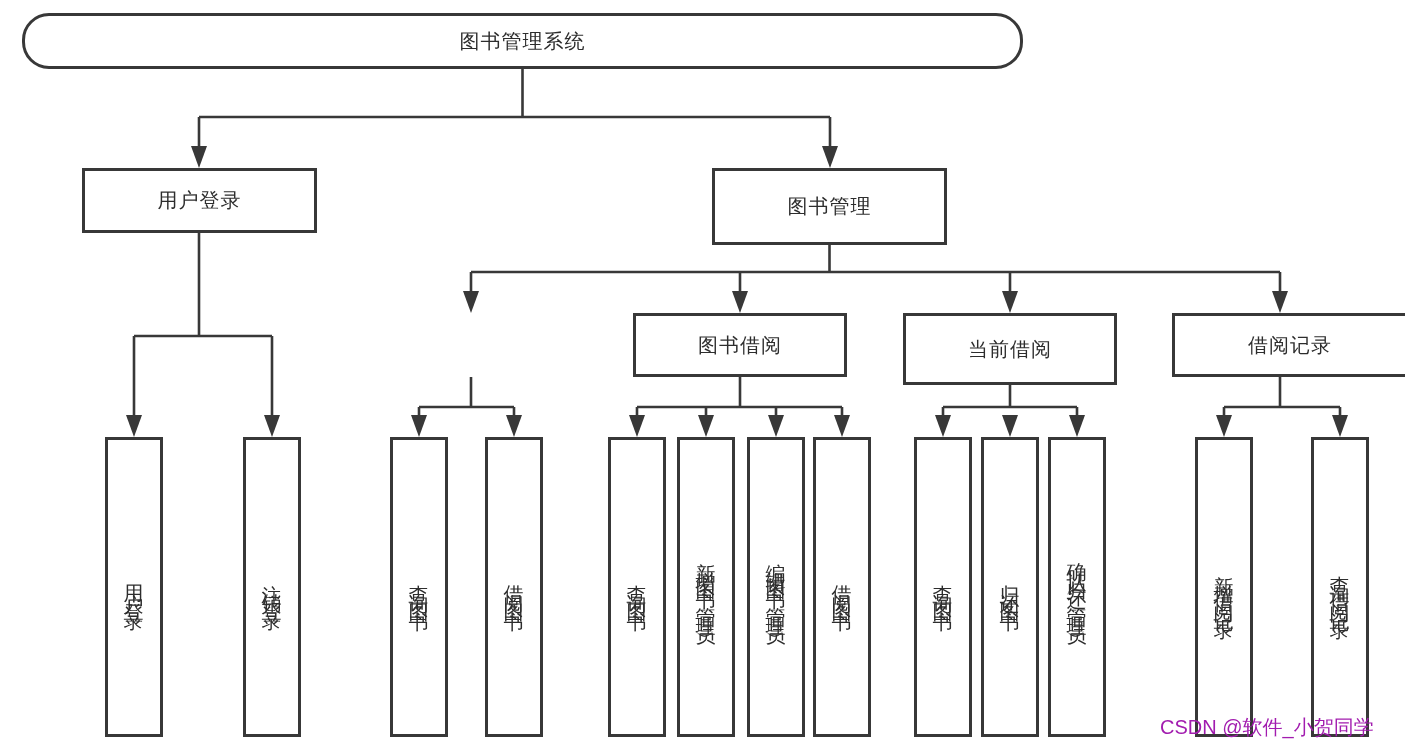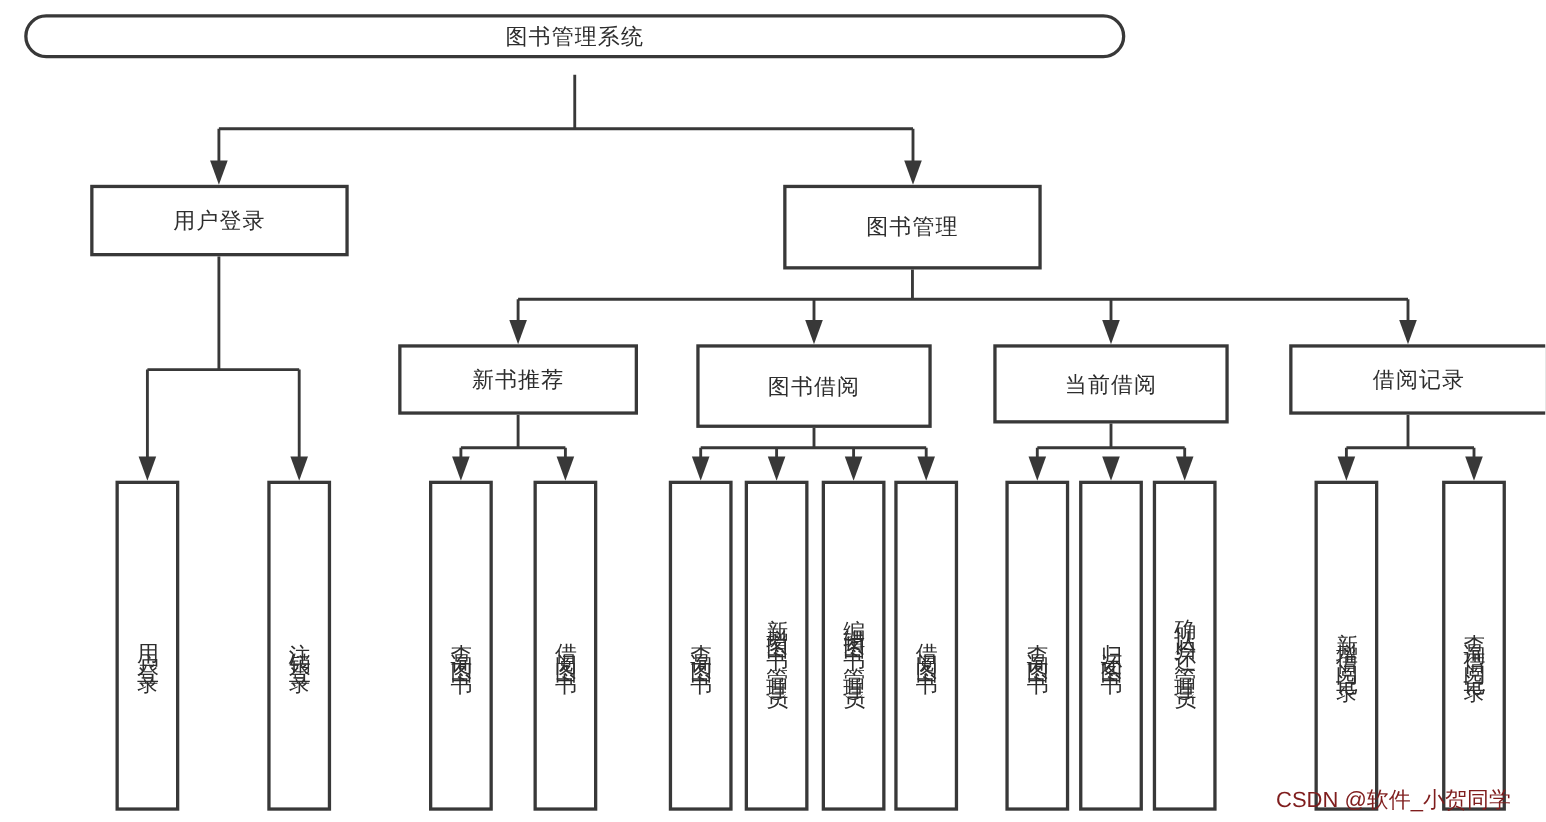--- a/index.html
+++ b/index.html
@@ -29,27 +29,27 @@
   }
   .node .lbl { display: block; text-align: center; }
   .h { font-size: 20px; letter-spacing: 1px; }
   .v .lbl {
     writing-mode: vertical-rl;
     font-size: 20px;
     letter-spacing: 9px;
     line-height: 1;
   }
   
-  .root { left: 22px;  top: 13px;  width: 1001px; height: 40px; border-radius: 27px; }
+  .root { left: 22px;  top: 13px;  width: 1001px; height: 56px; border-radius: 27px; }
   
   .l1a  { left: 82px;  top: 168px; width: 235px;  height: 65px; }
   .l1b  { left: 712px; top: 168px; width: 235px;  height: 77px; }
   
   .l2a  { left: 362px;  top: 313px; width: 218px; height: 64px; }
-  .l2b  { left: 633px;  top: 313px; width: 214px; height: 76px; }
+  .l2b  { left: 633px;  top: 313px; width: 214px; height: 64px; }
   .l2c  { left: 903px;  top: 313px; width: 214px; height: 72px; }
   .l2d  { left: 1172px; top: 313px; width: 236px; height: 64px; }
   
   .leaf { top: 437px; width: 58px; height: 300px; }
   .lf0  { left: 105px; }
   .lf1  { left: 243px; }
   .lf2  { left: 390px; }
   .lf3  { left: 485px; }
   .lf4  { left: 608px; }
   .lf5  { left: 677px; }
@@ -58,21 +58,21 @@
   .lf8  { left: 914px; }
   .lf9  { left: 981px; }
   .lf10 { left: 1048px; }
   .lf11 { left: 1195px; }
   .lf12 { left: 1311px; }
   .watermark {
     position: absolute;
     left: 1160px;
     top: 714px;
     font-size: 20px;
-    color: #7f1d1d;
+    color: #a21caf;
     white-space: nowrap;
     z-index: 5;
   }
 </style>
 </head>
 <body>
 
 <div class="stage">
 
   <svg class="wires" viewBox="0 0 1405 747" xmlns="http://www.w3.org/2000/svg">
@@ -110,23 +110,20 @@
     <span class="lbl">图书管理系统</span>
   </div>
 
   <div class="node h l1a">
     <span class="lbl">用户登录</span>
   </div>
   <div class="node h l1b">
     <span class="lbl">图书管理</span>
   </div>
 
-  <div class="node h l2a">
-    <span class="lbl">新书推荐</span>
-  </div>
   <div class="node h l2b">
     <span class="lbl">图书借阅</span>
   </div>
   <div class="node h l2c">
     <span class="lbl">当前借阅</span>
   </div>
   <div class="node h l2d">
     <span class="lbl">借阅记录</span>
   </div>
 

